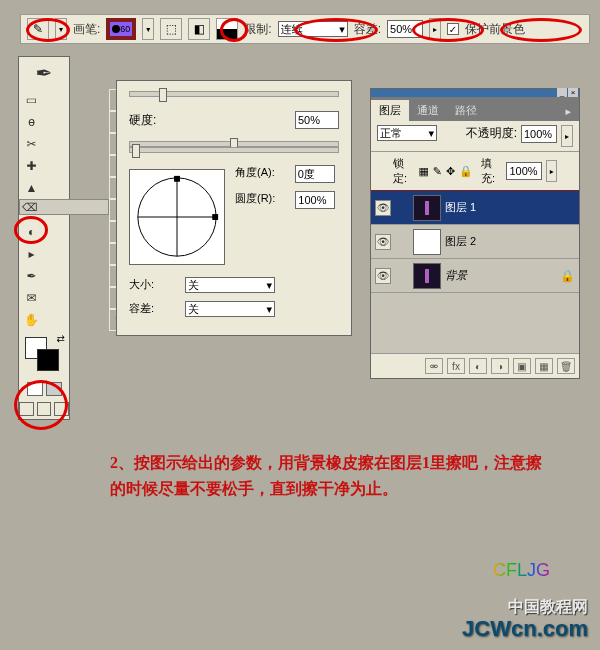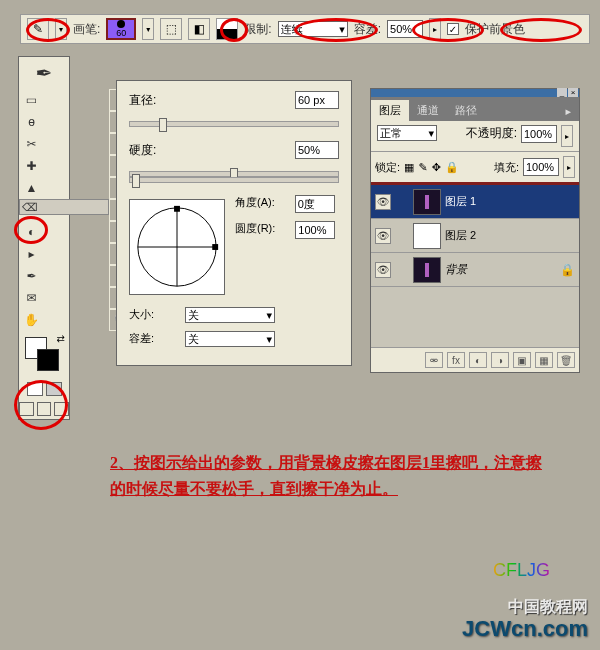--- a/index.html
+++ b/index.html
@@ -1,21 +1,21 @@
 <!DOCTYPE html>
 <html><head>
 <meta charset="utf-8">
 <style>
 * { box-sizing: border-box; margin: 0; padding: 0; }
 body { width: 600px; height: 650px; background: #b0ac9f; font-family: "SimSun", sans-serif; font-size: 12px; position: relative; overflow: hidden; }
 
 .topbar { background: #ece9d8; border: 1px solid #999; height: 30px; display: flex; align-items: center; padding: 2px 6px; gap: 6px; margin: 14px 10px 0 20px; }
 .topbar .lbl { color: #333; }
 .icon-btn { width: 22px; height: 22px; border: 1px solid #999; background: #ece9d8; display: inline-flex; align-items: center; justify-content: center; }
-.brush-swatch { width: 30px; height: 22px; border: 2px solid #7f1d1d; background: #8b5cf6; display: flex; flex-direction: column; align-items: center; justify-content: center; font-size: 9px; }
+.brush-swatch { width: 30px; height: 22px; border: 4px solid #7f1d1d; background: #8b5cf6; display: flex; flex-direction: row; align-items: center; justify-content: center; font-size: 9px; }
 .brush-swatch .dot { width: 8px; height: 8px; background: #000; border-radius: 50%; }
 .dropdown-arrow { width: 12px; height: 22px; border: 1px solid #999; background: #ece9d8; display: inline-flex; align-items: center; justify-content: center; font-size: 8px; }
 .txt-input { height: 18px; border: 1px solid #666; background: #fff; padding: 0 2px; font-size: 11px; }
 .checkbox { width: 12px; height: 12px; border: 1px solid #666; background: #fff; display: inline-flex; align-items: center; justify-content: center; font-size: 10px; }
 
 .toolbox { position: absolute; left: 18px; top: 56px; width: 52px; background: #ece9d8; border: 1px solid #666; display: flex; flex-direction: column; }
 .feather { height: 32px; display: flex; align-items: center; justify-content: center; font-size: 20px; color: #333; }
 .tool-grid { display: grid; grid-template-columns: 1fr 1fr; }
 .tool { width: 25px; height: 22px; border: 1px solid #ece9d8; display: flex; align-items: center; justify-content: center; font-size: 12px; color: #333; }
 .tool.sel { background: #d0ccc0; border: 1px solid #888; }
@@ -39,33 +39,33 @@
 .sel { height: 16px; border: 1px solid #666; background: #fff; padding: 0 2px; display: flex; align-items: center; justify-content: space-between; width: 90px; font-size: 11px; }
 
 .layers-panel { position: absolute; left: 370px; top: 88px; width: 210px; background: #ece9d8; border: 1px solid #666; }
 .layers-top { height: 8px; background: #3b6ea5; position: relative; }
 .layers-top .x, .layers-top .m { position: absolute; right: 1px; top: -1px; width: 10px; height: 9px; background: #ccc; font-size: 8px; text-align: center; }
 .layers-top .m { right: 12px; }
 .tabs { display: flex; background: #7a7a7a; height: 24px; align-items: flex-end; }
 .tab { padding: 3px 8px; font-size: 11px; color: #ddd; }
 .tab.active { background: #ece9d8; color: #000; }
 .opt-row { display: flex; align-items: flex-start; padding: 4px 6px; gap: 4px; border-bottom: 1px solid #999; }
-.lock-row { display: flex; align-items: center; padding: 4px 4px; gap: 4px; border-bottom: 3px solid #7f1d1d; font-size: 11px; }
+.lock-row { display: flex; align-items: center; padding: 4px 22px; gap: 4px; border-bottom: 1px solid #7f1d1d; font-size: 11px; }
 .layer-list { background: #c8c5b8; }
 .layer { display: flex; align-items: center; height: 34px; border-bottom: 1px solid #999; padding: 0 4px; gap: 4px; }
 .layer.active { background: #1b3a7a; color: #fff; }
 .eye { width: 16px; height: 16px; display: flex; align-items: center; justify-content: center; border: 1px solid #888; background: #ece9d8; color: #333; font-size: 10px; }
 .thumb-sq { width: 28px; height: 26px; border: 1px solid #666; background: #fff; display: flex; align-items: center; justify-content: center; }
 .thumb-dark { background: #1a1028; }
 .flower { width: 4px; height: 14px; background: #b060c0; }
 .layer .name { font-size: 11px; }
 .footer { display: flex; gap: 4px; padding: 4px; justify-content: flex-end; background: #ece9d8; border-top: 1px solid #999; }
 .ficon { width: 18px; height: 16px; border: 1px solid #999; display: flex; align-items: center; justify-content: center; font-size: 10px; color: #555; }
 
-.instruction { position: absolute; left: 110px; top: 450px; width: 440px; color: #c71010; font-weight: bold; font-size: 16px; line-height: 26px; font-family: "SimSun"; text-decoration: underline; }
+.instruction { position: absolute; left: 110px; top: 450px; width: 440px; color: #c71010; font-weight: bold; font-size: 16px; line-height: 26px; font-family: "SimSun"; }
 .logo { position: absolute; right: 50px; top: 560px; font-size: 18px; font-weight: normal; background: linear-gradient(90deg,#f0a010,#10c010,#1060e0,#c010a0); -webkit-background-clip: text; color: transparent; }
 .wm1 { position: absolute; right: 12px; bottom: 32px; color: rgba(255,255,255,0.85); font-size: 16px; font-weight: bold; text-shadow: 1px 1px 1px #333; }
 .wm2 { position: absolute; right: 12px; bottom: 8px; color: #0c4a6e; font-size: 22px; font-weight: bold; text-shadow: 1px 1px 2px #444; }
 
 .red-circle { position: absolute; border: 3px solid #e00000; border-radius: 50%; pointer-events: none; }
 </style>
 </head>
 <body>
 
 <div class="topbar">
@@ -128,25 +128,20 @@
     <div class="mode-sq" style="background:#ccc"></div>
   </div>
   <div class="mode-row">
     <div class="mode-sq"></div>
     <div class="mode-sq"></div>
     <div class="mode-sq"></div>
   </div>
 </div>
 
 <div class="brush-panel">
-  <div class="brow">
-    <span class="blbl">直径:</span>
-    <span class="ctrl"></span>
-    <input class="txt-input" style="width: 44px;" value="60 px">
-  </div>
   <div class="slider">
       <div class="thumb" style="left:14%"></div>
     </div>
   <div class="brow" style="margin-top:14px">
     <span class="blbl">硬度:</span>
     <span class="ctrl"></span>
     <input class="txt-input" style="width: 44px;" value="50%">
   </div>
   <div class="slider">
       <div class="thumb" style="left:48%"></div>

